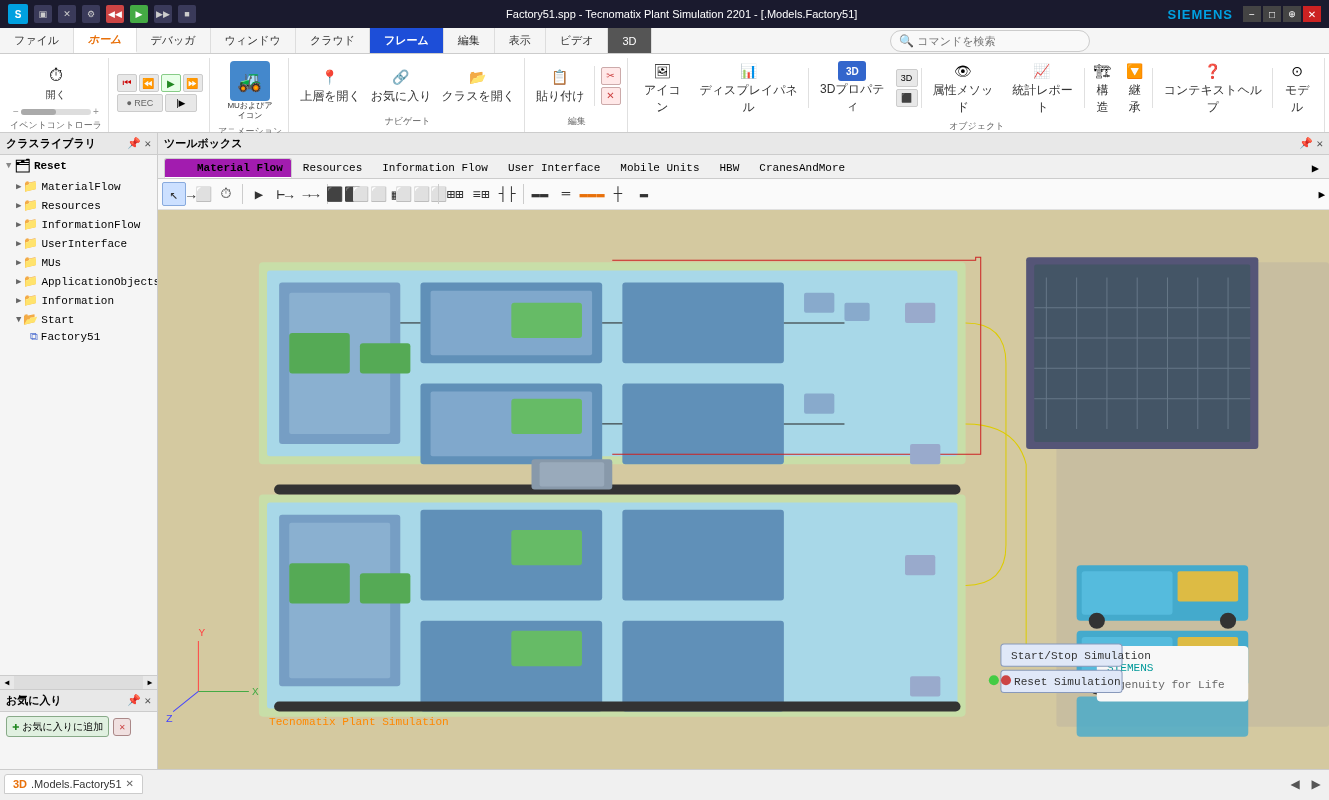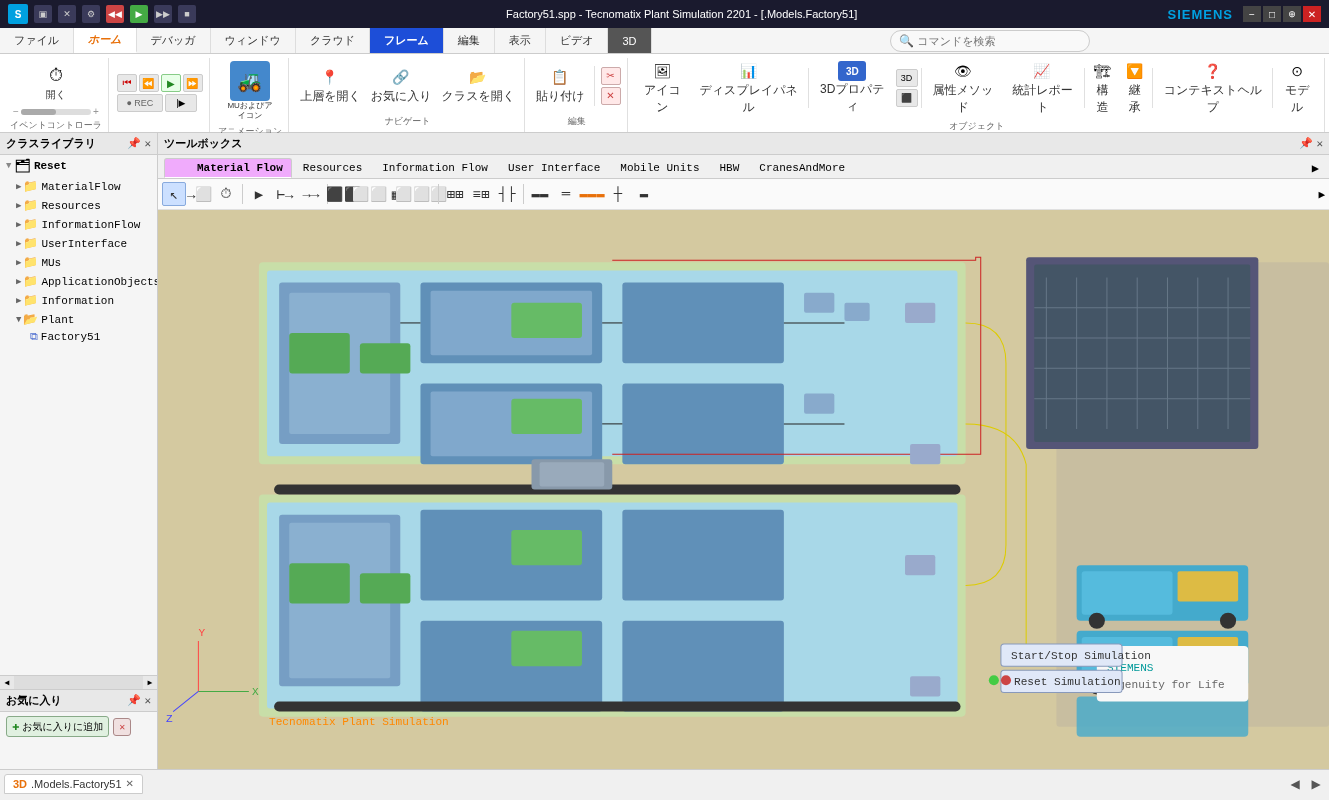--- a/index.html
+++ b/index.html
@@ -212,21 +212,21 @@
     .toolbox-tab {
       padding: 3px 8px;
       font-size: 11px;
       cursor: pointer;
       border-radius: 3px 3px 0 0;
       border: 1px solid transparent;
       border-bottom: none;
       white-space: nowrap;
     }
     .toolbox-tab.active {
-      background: #f0abfc;
+      background: #a21caf;
       border-color: #ccc;
       border-bottom: 1px solid #fff;
       color: #000;
       font-weight: bold;
       padding-left: 32px;
     }
     #toolbox-toolbar {
       display: flex;
       align-items: center;
       padding: 3px 4px;
@@ -522,21 +522,21 @@
         <span>ApplicationObjects</span>
       </div>
       <div class="tree-item" style="padding-left:16px;">
         <span class="expand-icon">▶</span>
         <span class="folder-icon">📁</span>
         <span>Information</span>
       </div>
       <div class="tree-item" style="padding-left:16px;">
         <span class="expand-icon">▼</span>
         <span class="folder-icon">📂</span>
-        <span>Plant</span>
+        <span>Start</span>
       </div>
       <div class="tree-item" style="padding-left:28px;">
         <span class="expand-icon"> </span>
         <span class="model-icon">⧉</span>
         <span>Factory51</span>
       </div>
     </div>
 
     <div style="display:flex;height:14px;background:#e8e8e8;border-top:1px solid #ccc;">
       <div style="width:14px;display:flex;align-items:center;justify-content:center;cursor:pointer;font-size:8px;">◀</div>

